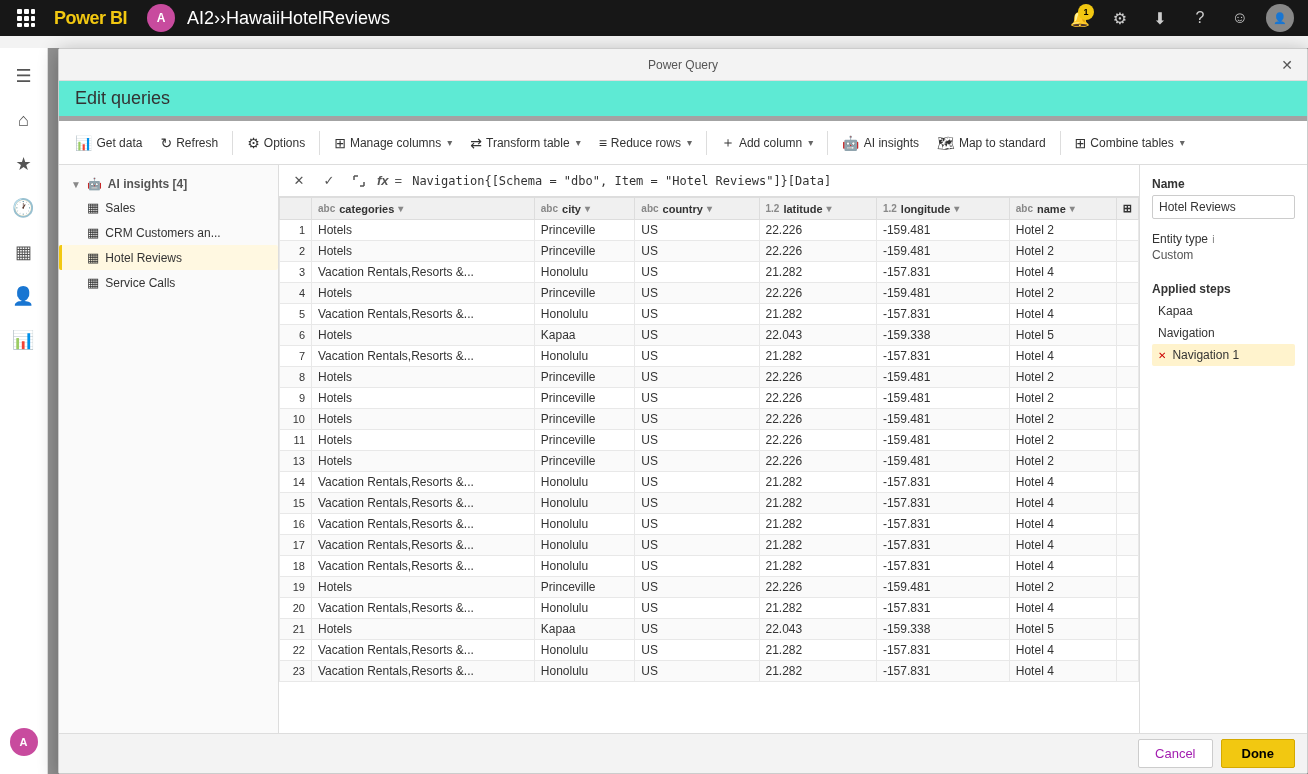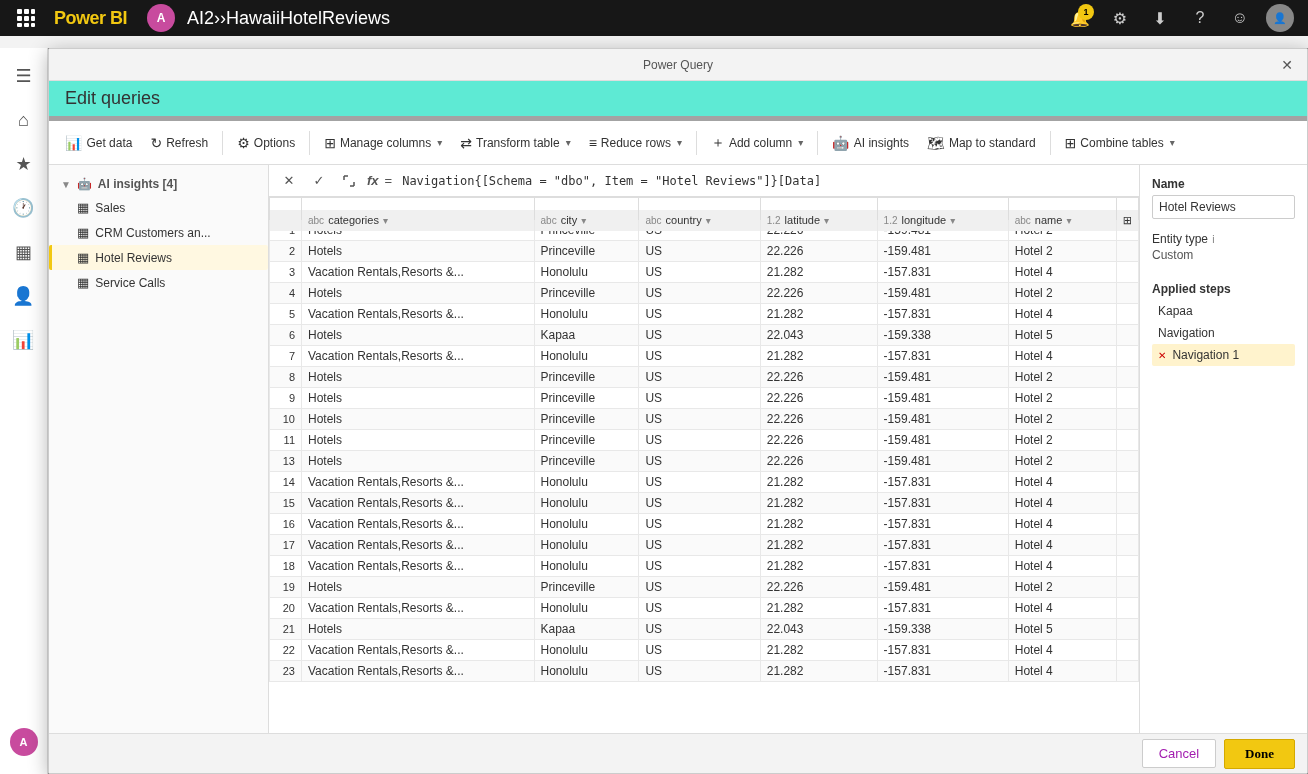--- a/index.html
+++ b/index.html
@@ -55,21 +55,21 @@
     
     .main-content {
       position: absolute; top: 48px; left: 48px; right: 0; bottom: 0;
       background: #f3f3f3;
     }
 
     
     .dialog {
       position: absolute; top: 0; left: 0; right: 0; bottom: 0;
       background: rgba(0,0,0,0.4);
-      display: flex; align-items: center; justify-content: flex-end;
+      display: flex; align-items: center; justify-content: flex-end; padding-left: 10px;
     }
     .dialog-window {
       width: 1260px; height: 726px; background: #fff;
       border: 1px solid #ccc; border-radius: 2px; box-shadow: 0 4px 20px rgba(0,0,0,0.3);
       display: flex; flex-direction: column; position: relative;
     }
     .dialog-header {
       height: 32px; background: #f3f3f3; border-bottom: 1px solid #ddd;
       display: flex; align-items: center; justify-content: center; position: relative;
     }
@@ -145,22 +145,22 @@
       flex: 1; display: flex; flex-direction: column; overflow: hidden; background: #fff;
     }
     .table-container {
       flex: 1; overflow: auto; position: relative;
     }
     .data-table {
       border-collapse: collapse; font-size: 12px; min-width: 100%;
     }
     .data-table th {
       background: #f0f0f0; border: 1px solid #ddd; padding: 4px 6px;
-      text-align: left; white-space: nowrap; position: sticky; top: 12px; z-index: 10;
-      font-weight: 400; color: #333; font-size: 11px;
+      text-align: left; white-space: nowrap; position: sticky; top: 0; z-index: 10;
+      font-weight: 700; color: #333; font-size: 11px;
     }
     .data-table th .col-header {
       display: flex; align-items: center; gap: 4px;
     }
     .data-table th .col-type { color: #888; font-size: 10px; }
     .data-table th .col-menu { color: #888; font-size: 10px; cursor: pointer; }
     .data-table td {
       border: 1px solid #e8e8e8; padding: 3px 6px; white-space: nowrap;
       color: #333; max-width: 150px; overflow: hidden; text-overflow: ellipsis;
     }
@@ -195,21 +195,21 @@
       display: flex; align-items: center; justify-content: flex-end;
       padding: 0 12px; gap: 8px;
     }
     .btn-cancel {
       padding: 6px 16px; font-size: 13px; background: #fff;
       border: 1px solid #ccc; border-radius: 2px; cursor: pointer; color: #a21caf;
     }
     .btn-done {
       padding: 6px 20px; font-size: 13px; background: #f2c811;
       border: 1px solid #d4a900; border-radius: 2px; cursor: pointer;
-      color: #000; font-weight: 600; font-family: Liberation Serif, serif;
+      color: #000; font-weight: 600;
     }
   </style>
 </head>
 <body>
 
 <div class="topbar">
   <div class="topbar-waffle">
     <svg width="18" height="18" viewBox="0 0 18 18" fill="white">
       <rect x="0" y="0" width="5" height="5" rx="1"></rect>
         <rect x="7" y="0" width="5" height="5" rx="1"></rect>

